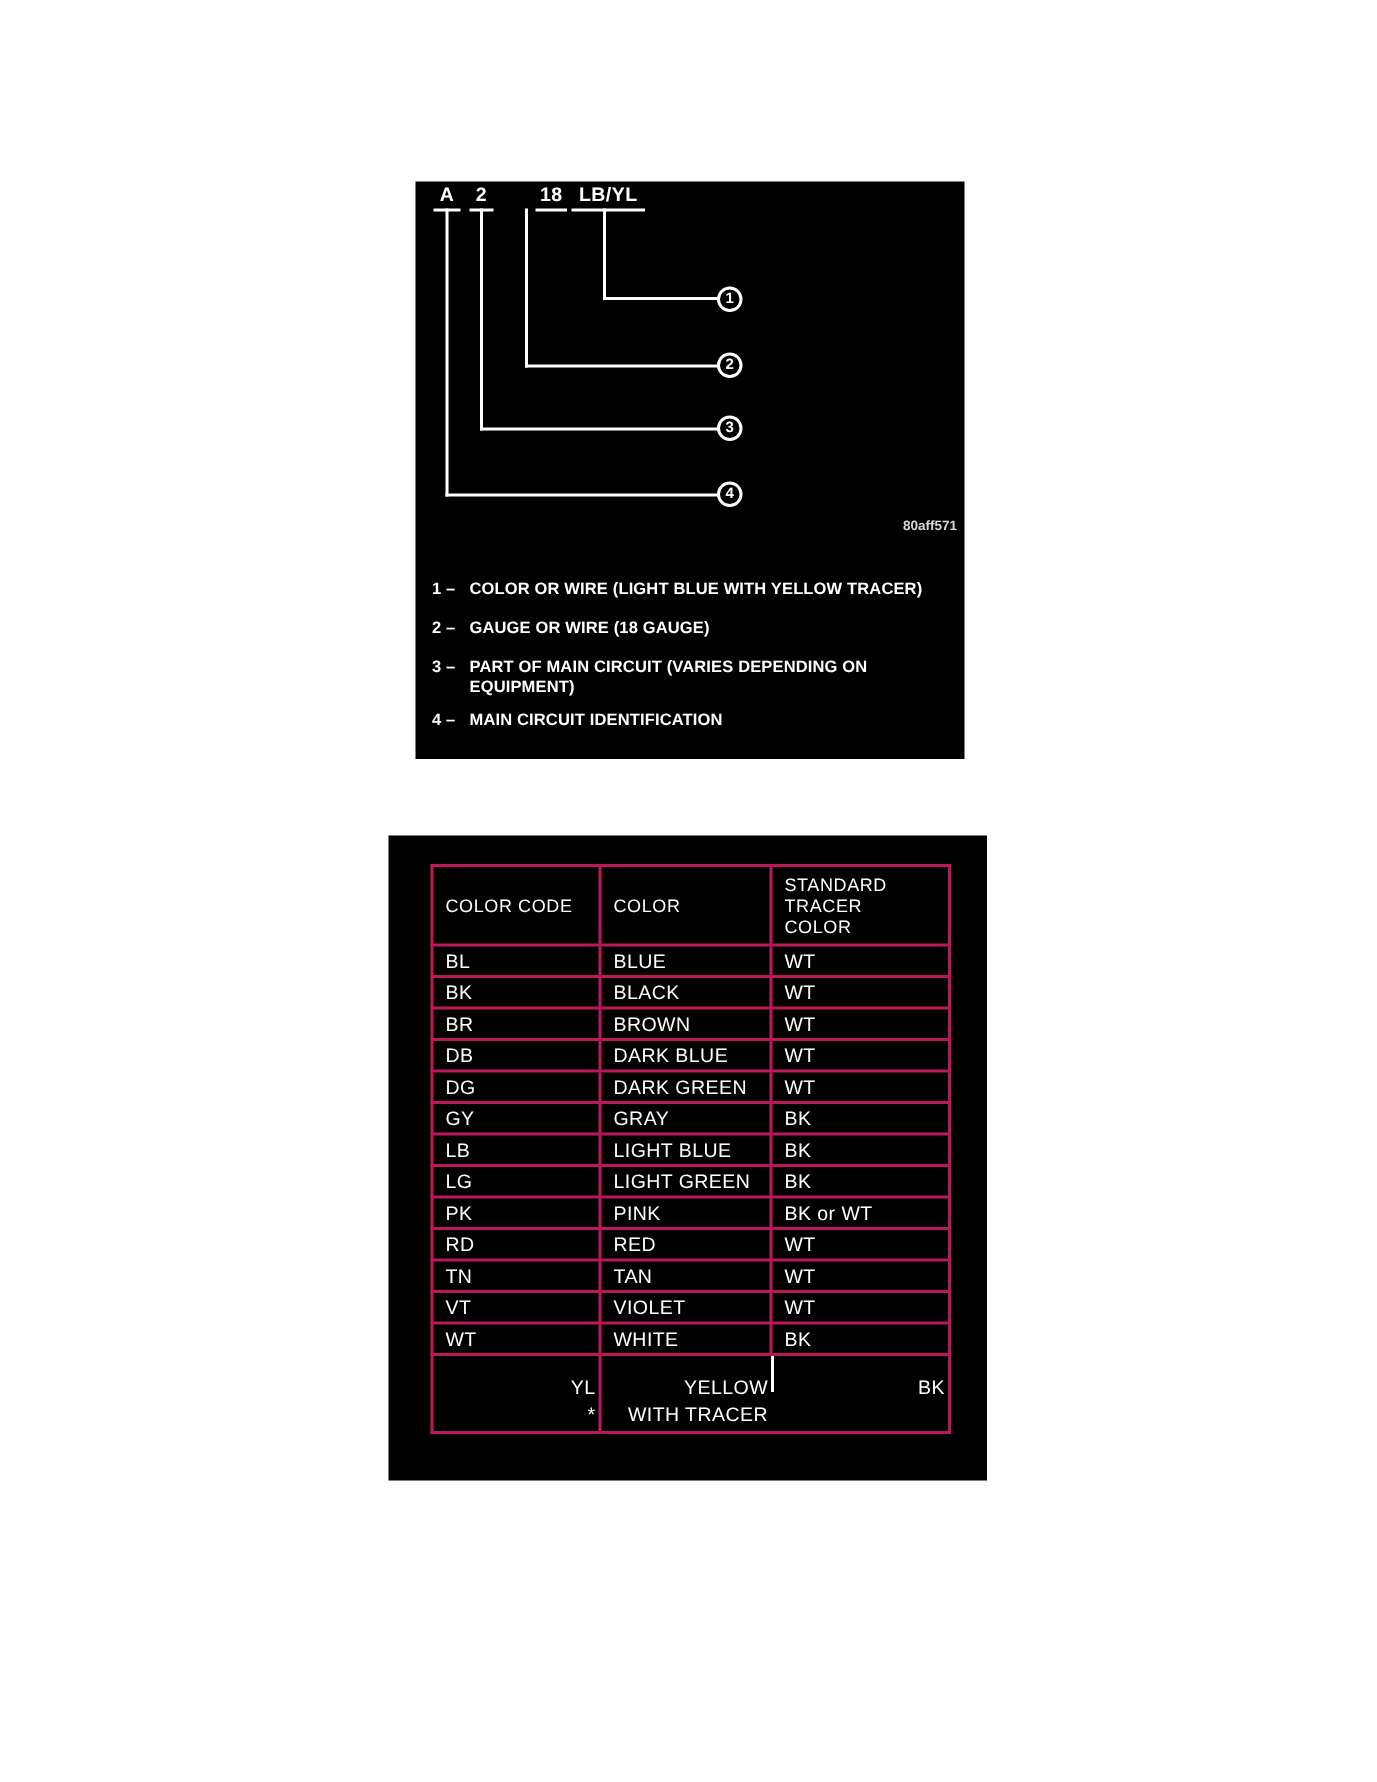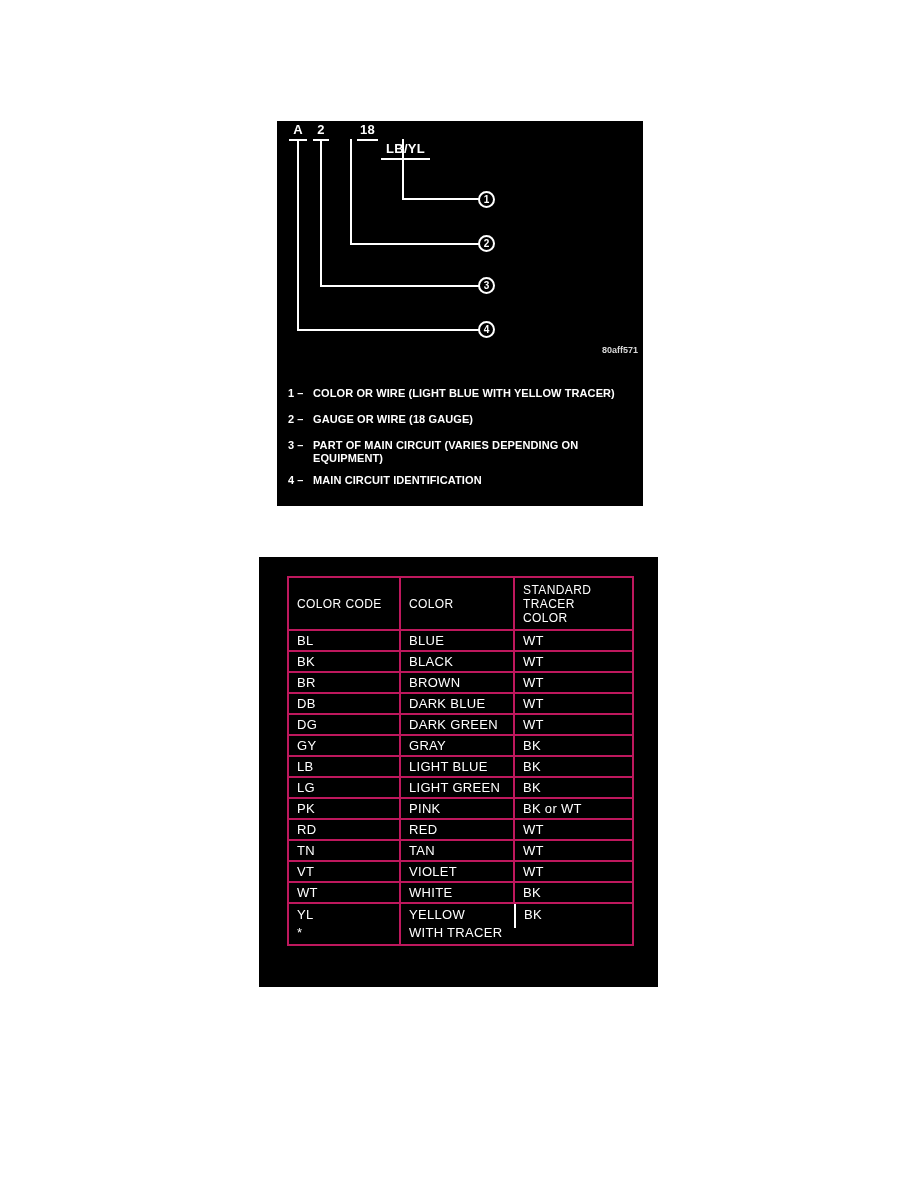--- a/index.html
+++ b/index.html
@@ -19,21 +19,21 @@
   
   .code-label {
     position: absolute; top: 2px; height: 14px; line-height: 14px;
     font-size: 13px; font-weight: bold; text-align: center;
     color: #ffffff; border-bottom: 2px solid #ffffff; padding-bottom: 2px;
     letter-spacing: 0.3px;
   }
   #label-a    { left: 12px;  width: 18px; }
   #label-2    { left: 36px;  width: 16px; }
   #label-18   { left: 80px;  width: 21px; }
-  #label-lbyl { left: 104px; width: 49px; margin-top: 19px; }
+  #label-lbyl { left: 104px; width: 49px; }
 
   .vline { position: absolute; width: 2px;  background: #ffffff; }
   .hline { position: absolute; height: 2px; background: #ffffff; }
 
   #stem-lbyl { left: 125px; top: 18px; height: 61px;  }
   #stem-18   { left: 73px;  top: 18px; height: 106px; }
   #stem-2    { left: 43px;  top: 18px; height: 148px; }
   #stem-a    { left: 20px;  top: 18px; height: 192px; }
 
   #lead-1 { top: 77px;  left: 125px; width: 77px;  }
@@ -89,21 +89,21 @@
   .color-table thead th {
     height: 51px; font-size: 12px; line-height: 14px;
     vertical-align: middle; letter-spacing: 0.4px;
   }
   .color-table tbody td {
     height: 19px; font-size: 13px; line-height: 15px;
     vertical-align: middle; letter-spacing: 0.3px; margin-top: 32px;
   }
   .color-table tr.last td {
     height: 38px; vertical-align: top;
-    padding-top: 2px; line-height: 18px;
+    padding-top: 12px; line-height: 18px; text-align: right;
   }
   .color-table tr.last td.cell-color  { border-right: none; }
   .color-table tr.last td.cell-tracer { border-left: none; position: relative; padding-left: 10px; }
   .partial-border {
     position: absolute; left: 0; top: 0;
     width: 2px; height: 24px; background: #ffffff;
   }
 </style>
 </head>
 <body>

